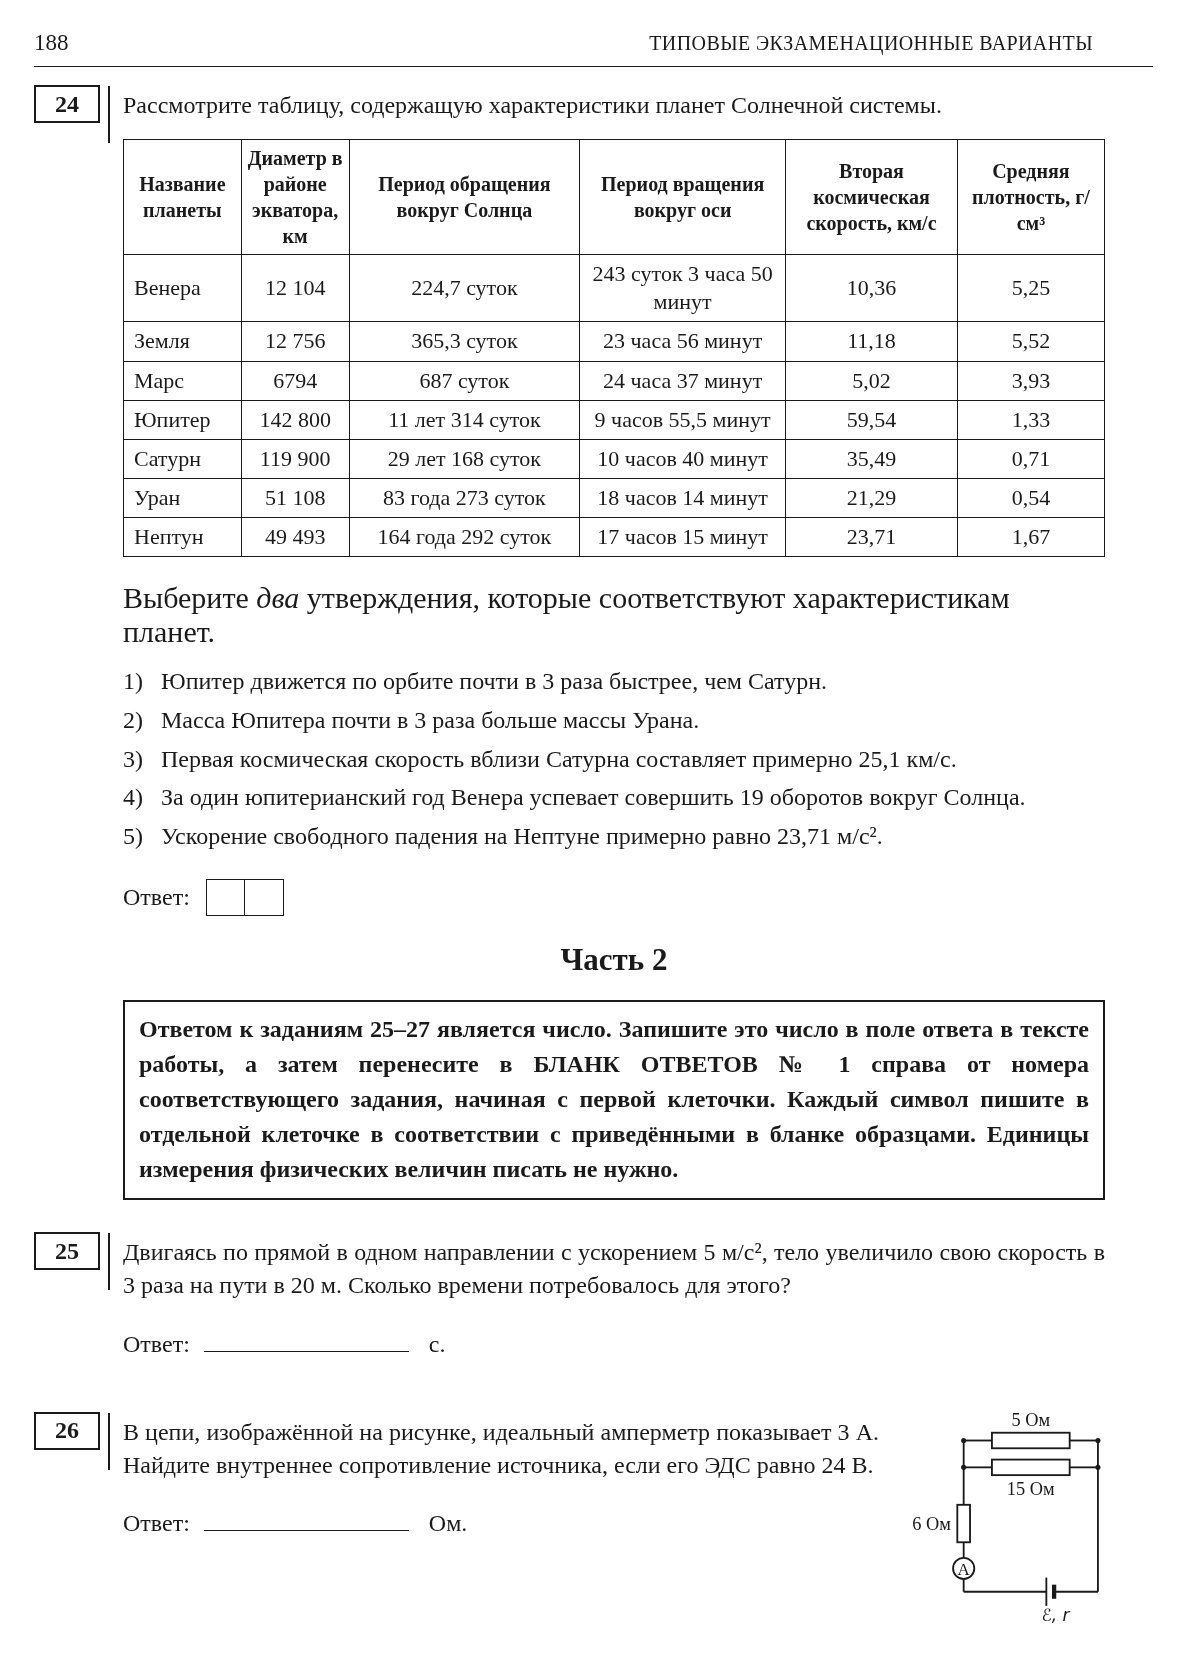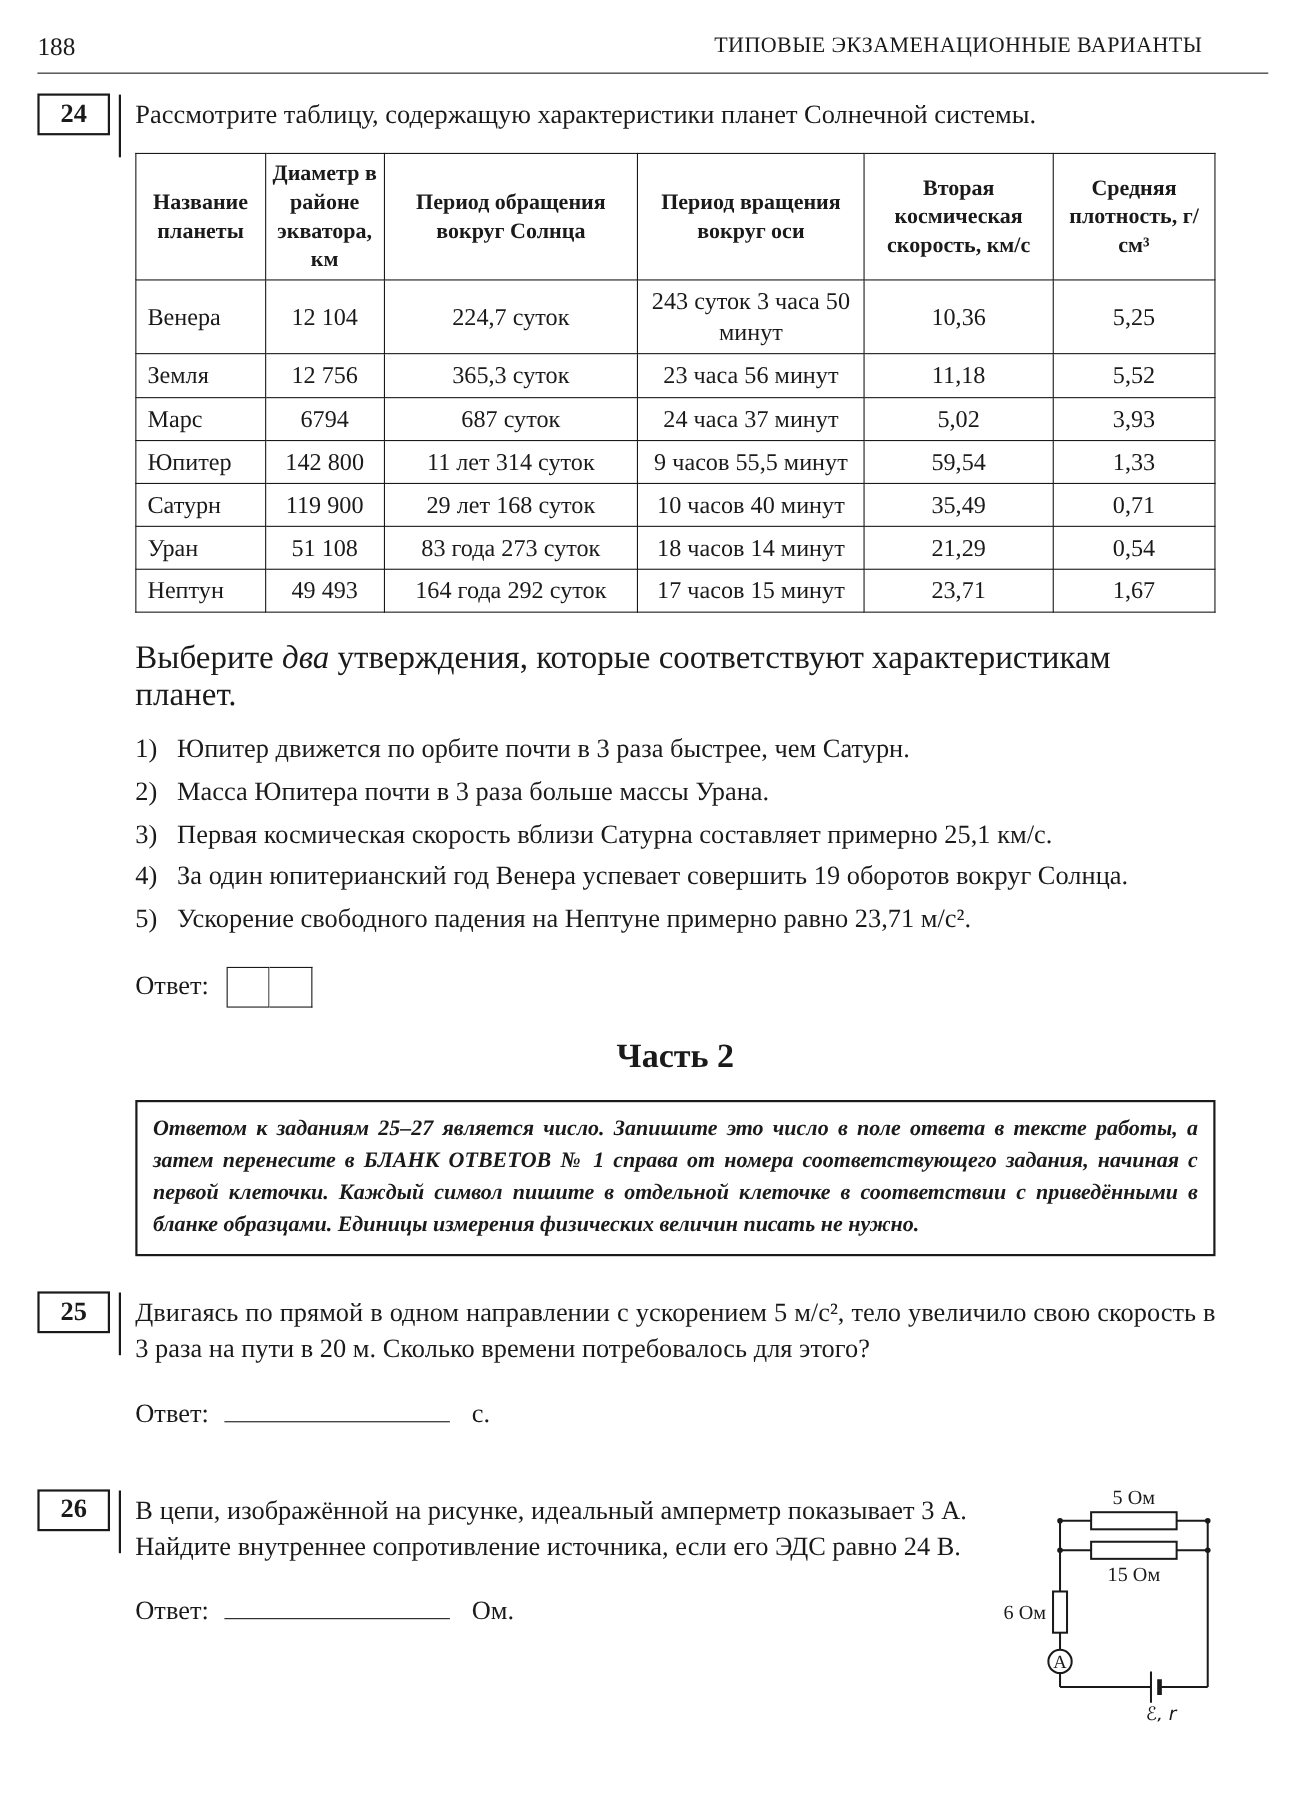--- a/index.html
+++ b/index.html
@@ -11,21 +11,21 @@
     -webkit-font-smoothing:antialiased;
   }
   .page {
     width:1187px; min-height:1654px;
     padding:22px 34px 16px;
     display:flex; flex-direction:column;
     background:#ffffff;
   }
 
   
-  .header { display:flex; justify-content:space-between; align-items:flex-start; padding:8px 0 10px; }
+  .header { display:flex; justify-content:space-between; align-items:center; padding:8px 0 10px; }
   .page-num { font-size:23px; }
   .running-title { font-size:20px; letter-spacing:0.4px; margin-right:60px; }
   .header-rule { border:none; border-top:1.8px solid #1a1a1a; margin:0 0 22px; }
 
   
   .content { flex:1; margin-left:89px; margin-right:48px; }
 
   
   .task { position:relative; }
   .task::before { content:""; position:absolute; left:-15px; top:-3px; width:2px; height:57px; background:#1a1a1a; }
@@ -58,21 +58,21 @@
   .answer-row { display:flex; align-items:center; margin-top:26px; font-size:24px; }
   .answer-cells { display:inline-flex; margin-left:16px; }
   .answer-cell { width:39px; height:37px; border:1.8px solid #1a1a1a; background:#fff; }
   .answer-cell + .answer-cell { border-left:none; }
 
   
   .part2-title { text-align:center; font-size:31px; font-weight:bold; margin:26px 0 22px; }
   .instruction-box {
     border:2.5px solid #1a1a1a;
     padding:10px 14px 12px;
-    font-size:20px; font-weight:bold; font-style:italic;
+    font-size:24px; font-weight:bold; 
     line-height:1.45; text-align:justify;
     margin-bottom:36px;
   }
 
   .answer-line { font-size:24px; margin-top:28px; }
   .answer-blank { display:inline-block; width:205px; height:4px; border-bottom:1.8px solid #1a1a1a; margin:0 20px 0 14px; }
 
   .task-25 { margin-bottom:58px; }
   .task-26 { margin-bottom:30px; }
   .task26-flex { display:flex; gap:14px; }

